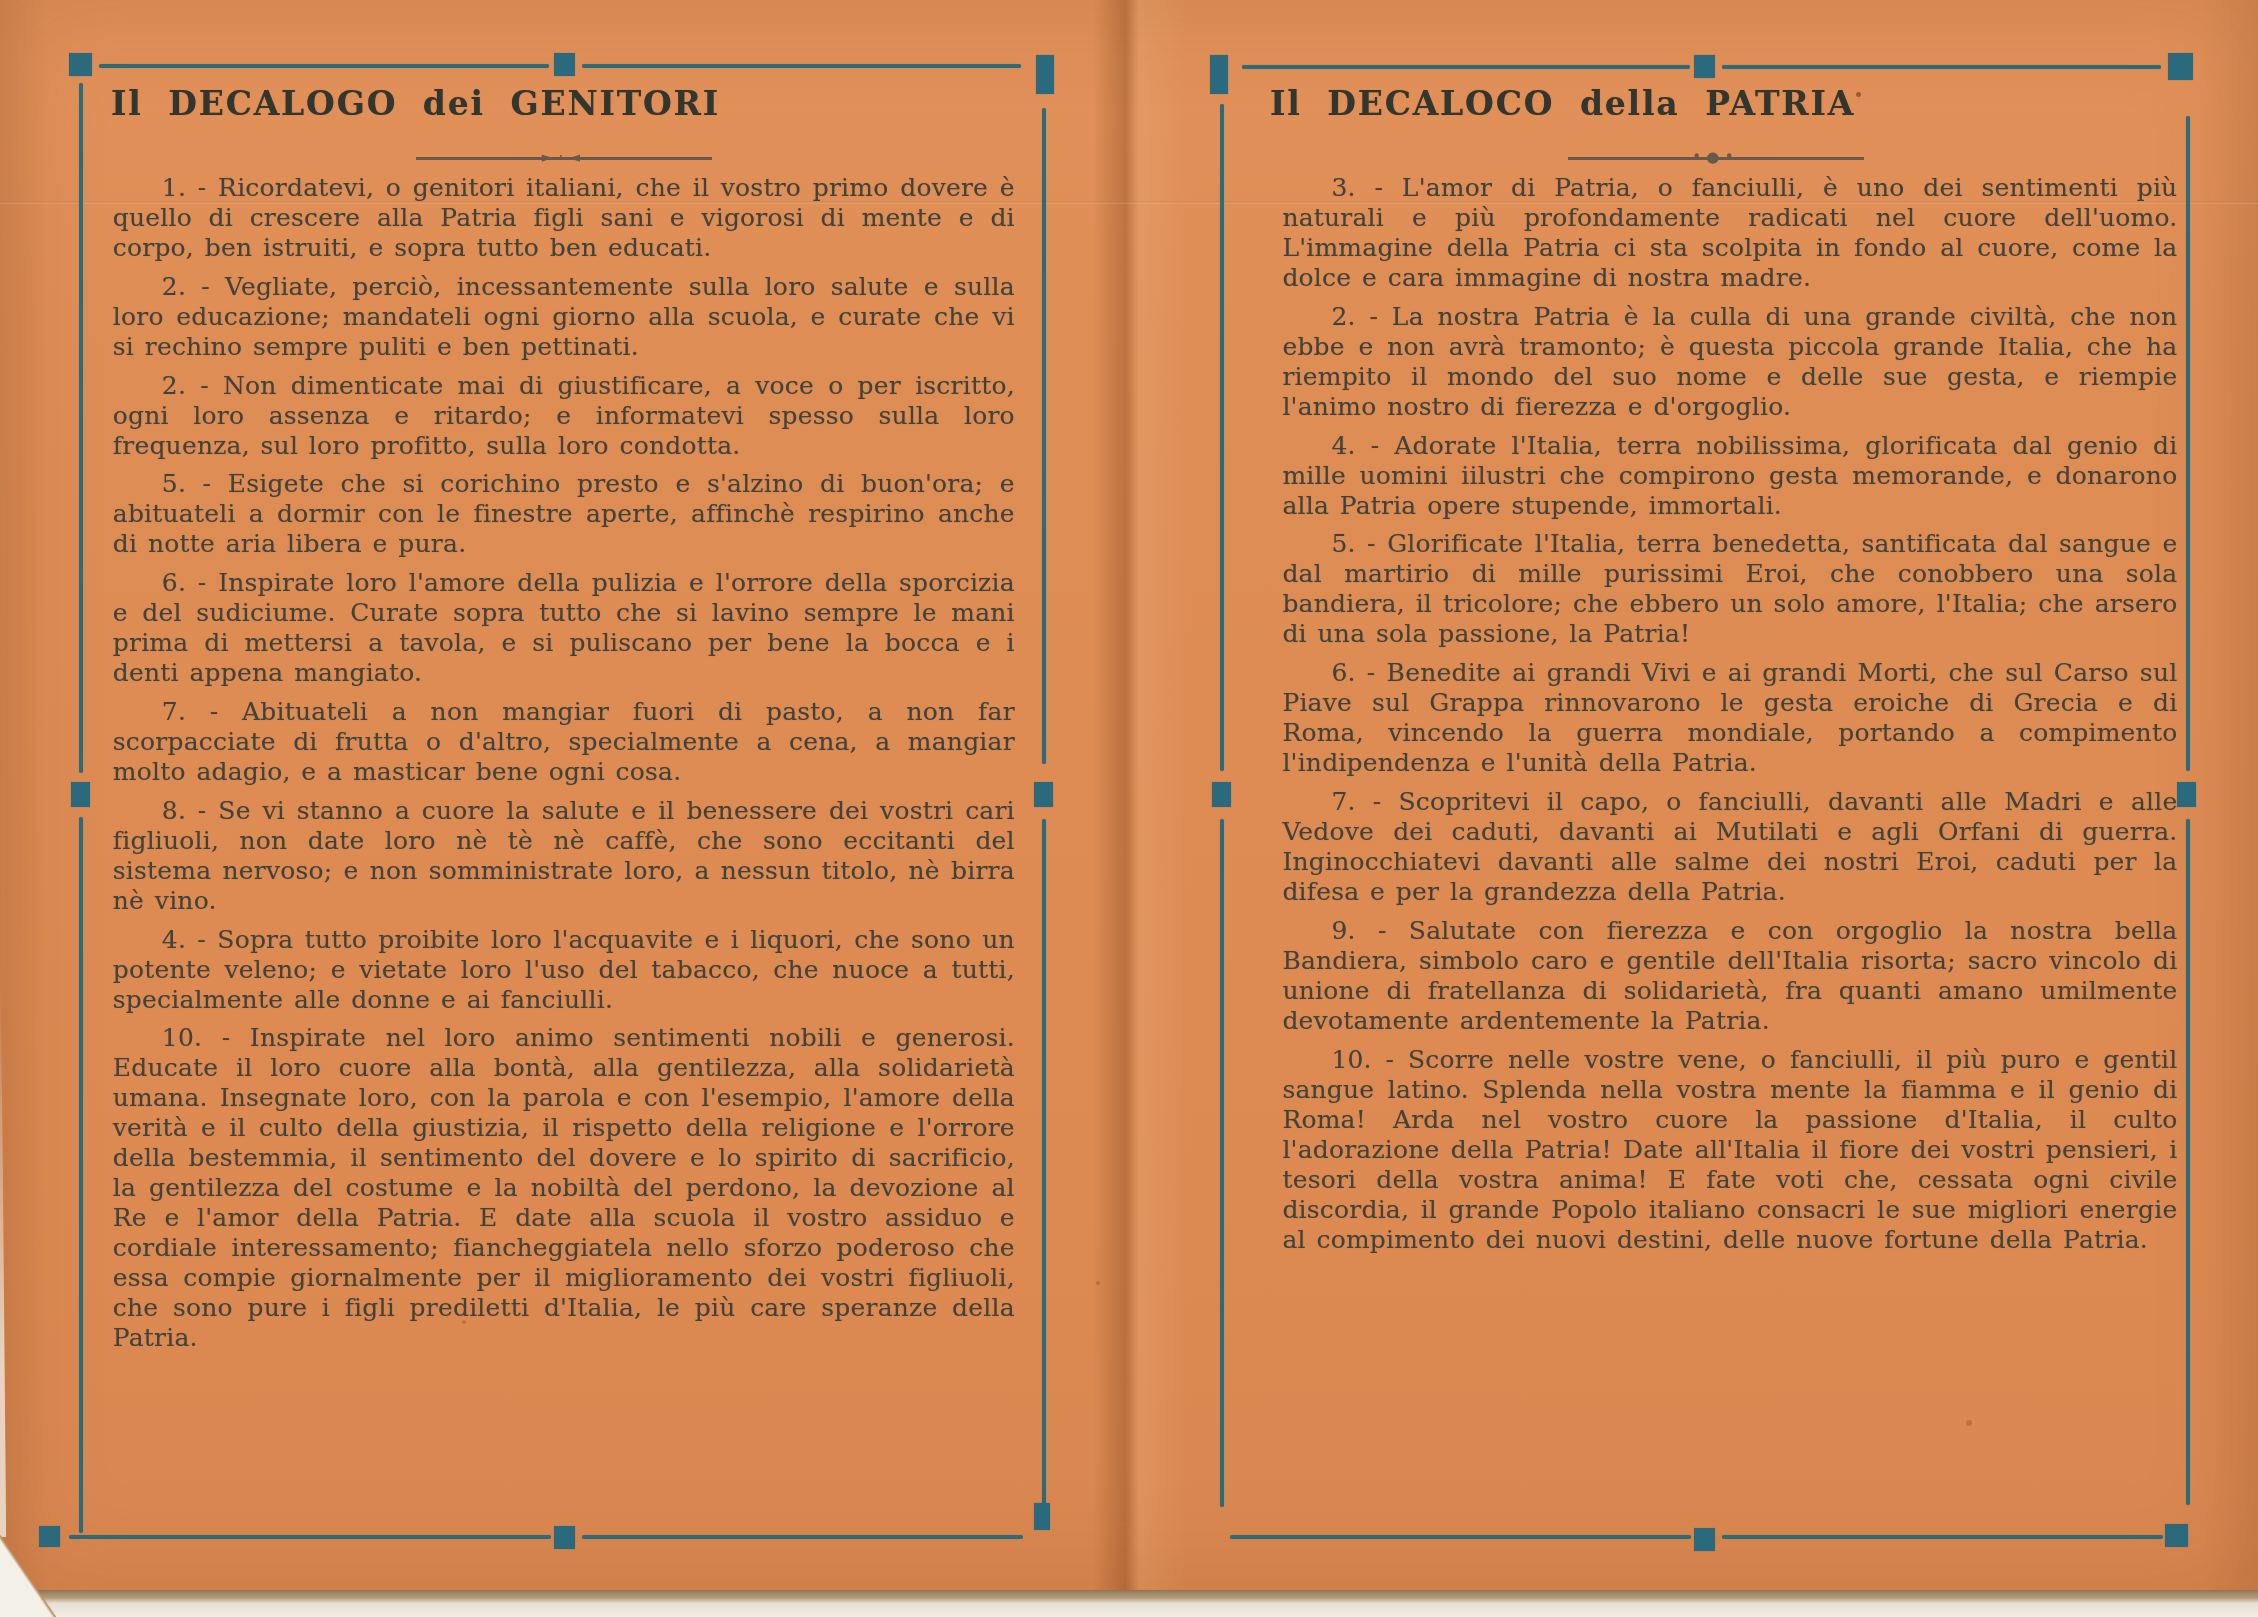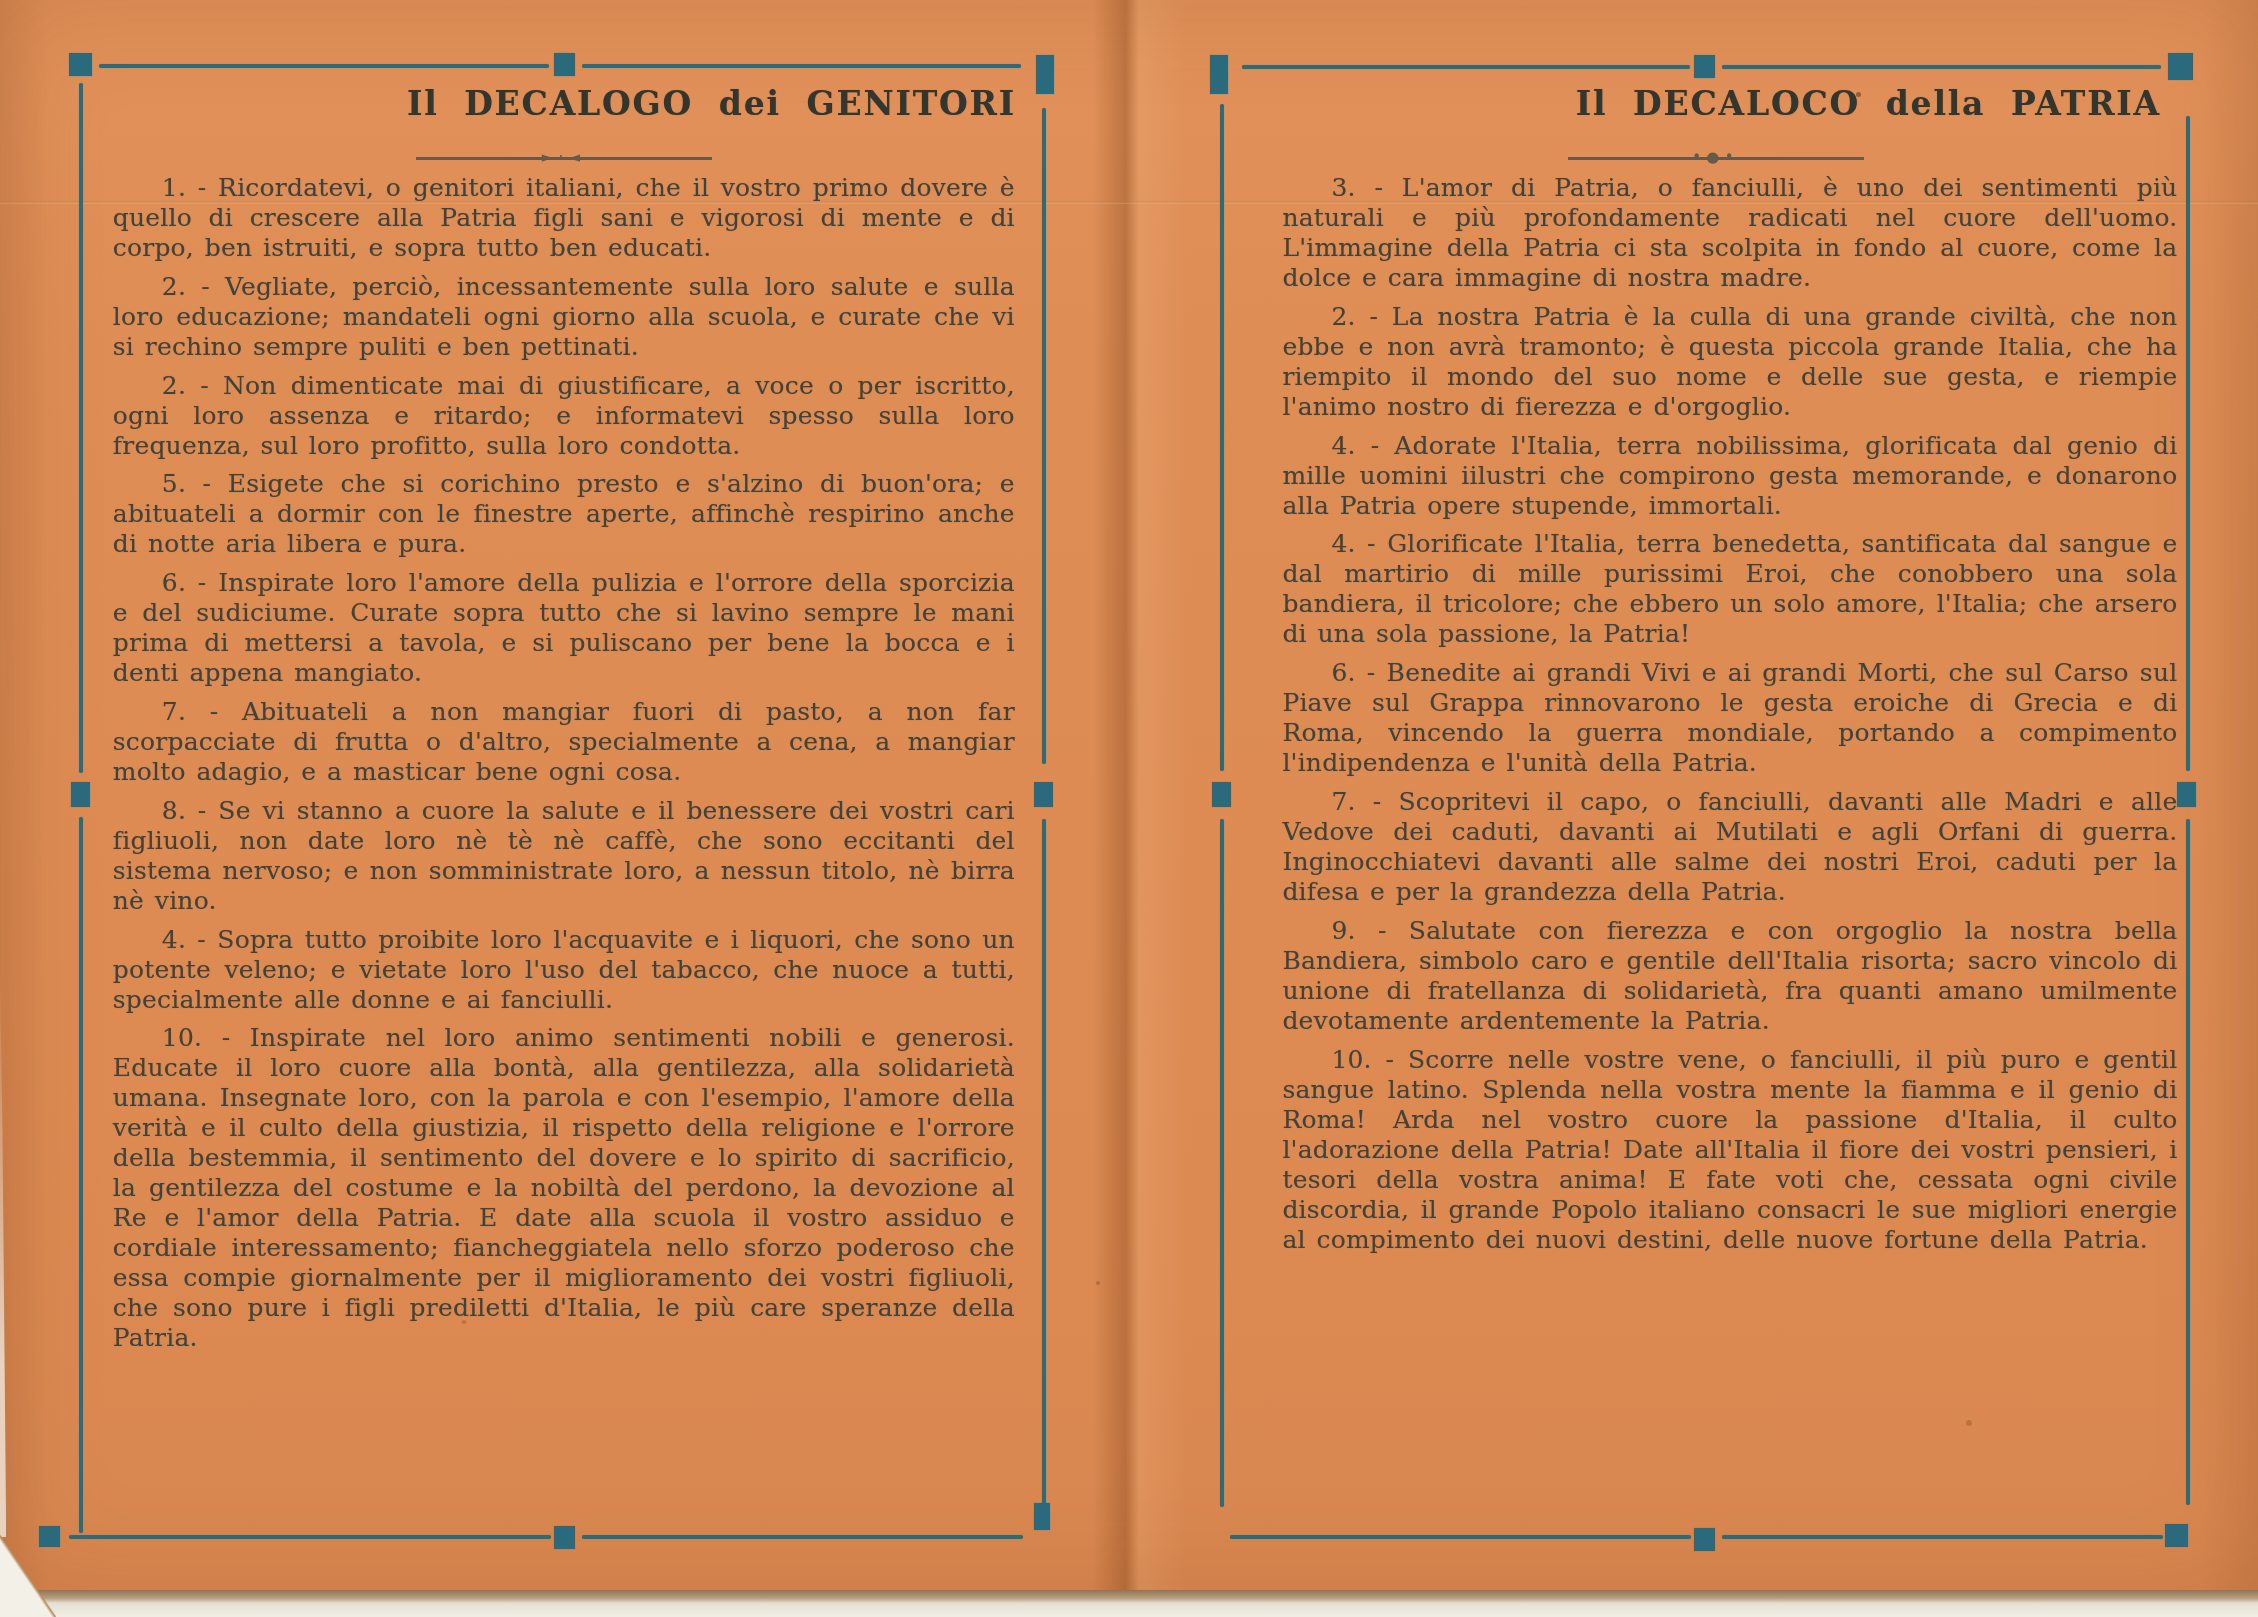--- a/index.html
+++ b/index.html
@@ -38,21 +38,21 @@
   }
   .speck{position:absolute;border-radius:50%;background:rgba(70,45,20,.5)}
 
   
   .bl{position:absolute;background:#2e6b79;border-radius:1.8px;box-shadow:0 0 0.9px rgba(46,107,121,.55)}
   .bsq{position:absolute;background:#2b6a7c;box-shadow:0 0 0.9px rgba(43,106,124,.6)}
 
   
   .page{position:absolute}
   .page h1{
-    position:absolute;left:0;top:0;width:100%;margin:0;text-align:right;
+    position:absolute;left:0;top:0;width:100%;margin:0;text-align:left;
     font-size:33px;font-weight:bold;color:#33362e;
     letter-spacing:1.8px;word-spacing:12.4px;line-height:1.15;
     text-shadow:0 0 0.9px rgba(51,54,46,.4);
   }
   .divider{
     position:absolute;top:72px;left:50%;transform:translateX(-50%);
     width:296px;height:2.6px;background:#4b4d45;opacity:.8;
   }
   .orn{
     position:absolute;left:50%;top:50%;transform:translate(-50%,-54%);
@@ -127,21 +127,21 @@
 
     <section class="page" style="left:1270px;top:85px;width:891px">
       <h1>Il DECALOCO della PATRIA</h1>
       <div class="divider">
         <span class="orn">•●•</span>
       </div>
       <div class="col" style="left:12.4px;width:895px">
         <p>3. - L'amor di Patria, o fanciulli, è uno dei sentimenti più naturali e più profondamente radicati nel cuore dell'uomo. L'immagine della Patria ci sta scolpita in fondo al cuore, come la dolce e cara immagine di nostra madre.</p>
         <p>2. - La nostra Patria è la culla di una grande civiltà, che non ebbe e non avrà tramonto; è questa piccola grande Italia, che ha riempito il mondo del suo nome e delle sue gesta, e riempie l'animo nostro di fierezza e d'orgoglio.</p>
         <p>4. - Adorate l'Italia, terra nobilissima, glorificata dal genio di mille uomini iilustri che compirono gesta memorande, e donarono alla Patria opere stupende, immortali.</p>
-        <p>4. - Glorificate l'Italia, terra benedetta, santificata dal sangue e dal martirio di mille purissimi Eroi, che conobbero una sola bandiera, il tricolore; che ebbero un solo amore, l'Italia; che arsero di una sola passione, la Patria!</p>
+        <p>5. - Glorificate l'Italia, terra benedetta, santificata dal sangue e dal martirio di mille purissimi Eroi, che conobbero una sola bandiera, il tricolore; che ebbero un solo amore, l'Italia; che arsero di una sola passione, la Patria!</p>
         <p>6. - Benedite ai grandi Vivi e ai grandi Morti, che sul Carso sul Piave sul Grappa rinnovarono le gesta eroiche di Grecia e di Roma, vincendo la guerra mondiale, portando a compimento l'indipendenza e l'unità della Patria.</p>
         <p>7. - Scopritevi il capo, o fanciulli, davanti alle Madri e alle Vedove dei caduti, davanti ai Mutilati e agli Orfani di guerra. Inginocchiatevi davanti alle salme dei nostri Eroi, caduti per la difesa e per la grandezza della Patria.</p>
         <p>9. - Salutate con fierezza e con orgoglio la nostra bella Bandiera, simbolo caro e gentile dell'Italia risorta; sacro vincolo di unione di fratellanza di solidarietà, fra quanti amano umilmente devotamente ardentemente la Patria.</p>
         <p>10. - Scorre nelle vostre vene, o fanciulli, il più puro e gentil sangue latino. Splenda nella vostra mente la fiamma e il genio di Roma! Arda nel vostro cuore la passione d'Italia, il culto l'adorazione della Patria! Date all'Italia il fiore dei vostri pensieri, i tesori della vostra anima! E fate voti che, cessata ogni civile discordia, il grande Popolo italiano consacri le sue migliori energie al compimento dei nuovi destini, delle nuove fortune della Patria.</p>
       </div>
     </section>
 
     <div class="speck" style="left:1856px;top:92px;width:5.3px;height:5.3px"></div>
     <div class="speck" style="left:738px;top:616px;width:3.5px;height:3.5px;opacity:.6"></div>
     <div class="speck" style="left:1096px;top:1281px;width:3.5px;height:3.5px;opacity:.5"></div>

